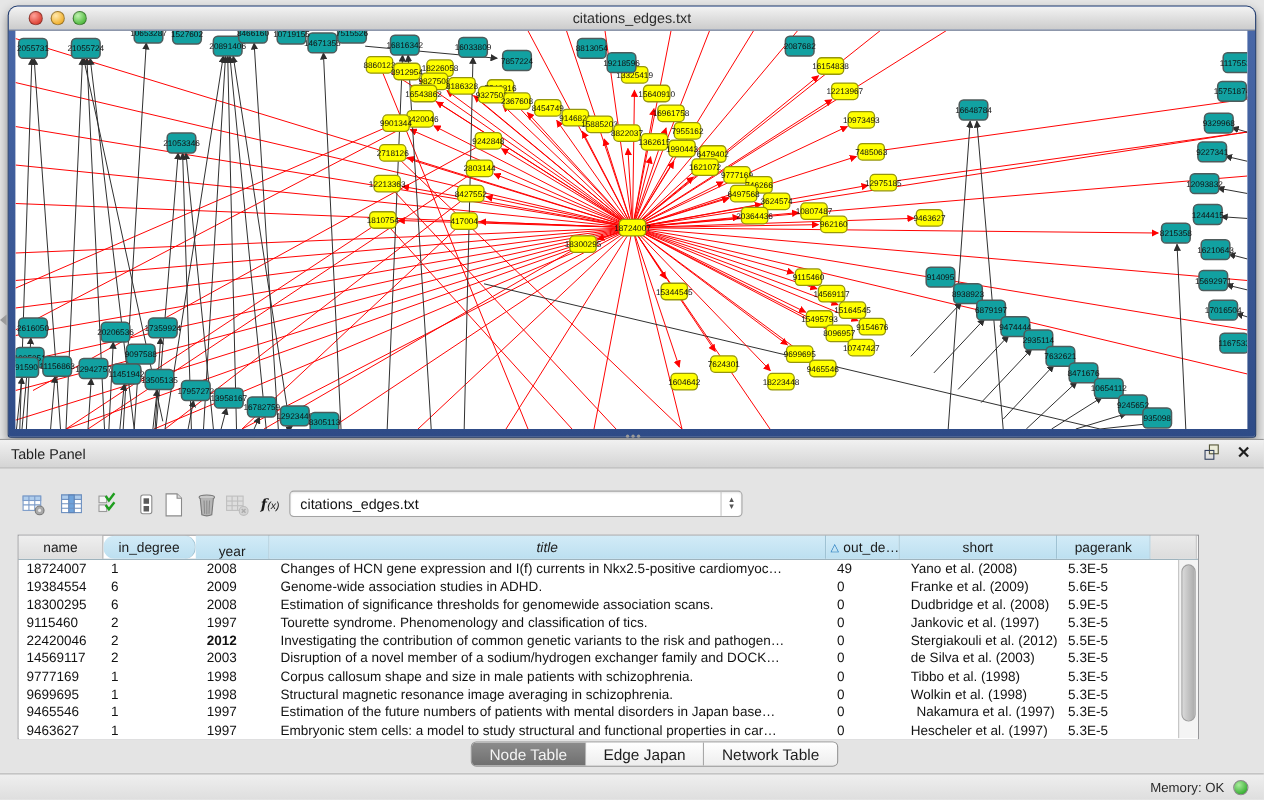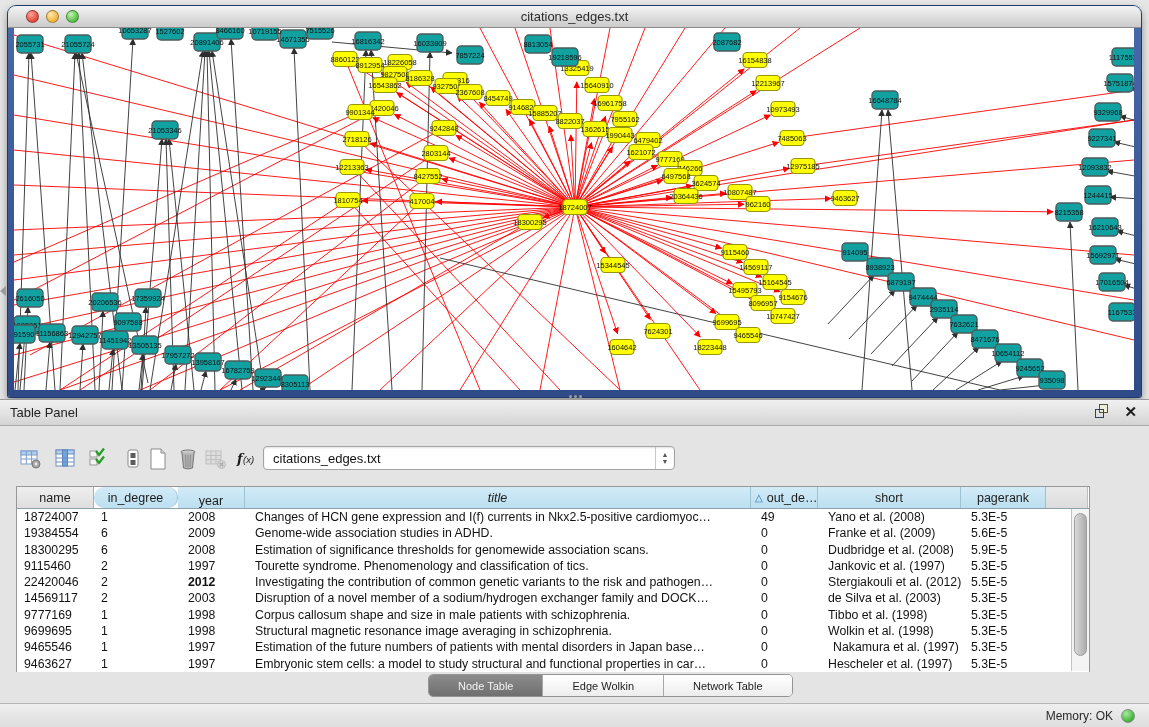--- a/index.html
+++ b/index.html
@@ -70,21 +70,21 @@
   .rows { position:relative; }
   .trow { display:flex; height:16.3px; background:#fff; cursor:default; }
   .tcell { font-size:12.3px; color:#121212; line-height:16.3px; white-space:nowrap; overflow:hidden; padding-left:7px; }
   .vscroll { position:absolute; right:0; top:22px; bottom:0; width:18px; background:#F4F4F4; border-left:1px solid #C3C3C3; }
   .vthumb { position:absolute; left:2px; top:4px; width:13px; height:143px; border-radius:7px;
     background:linear-gradient(90deg,#D9D9D9,#ACACAC); border:1px solid #9E9E9E; }
 
   
   .tabs { position:absolute; left:428px; top:248px; display:flex; border:1px solid #949494;
     border-radius:5px; overflow:hidden; height:23px; background:#fff; }
-  .tab { padding:0 29px; font-size:11px; color:#1D1D1D; display:flex; align-items:center;
+  .tab { padding:0 16px; font-size:14px; color:#1D1D1D; display:flex; align-items:center;
     background:linear-gradient(#FFFFFF,#EDEDED); border-right:1px solid #A8A8A8; cursor:pointer; }
   .tab:last-child { border-right:none; }
   .tab.sel { background:linear-gradient(#8C8C8C,#6F6F6F); color:#F4F4F4; }
 
   
   .status-bar { position:absolute; left:0; top:703px; width:1149px; height:24px;
     background:linear-gradient(#EFEFEF,#DEDEDE); border-top:1px solid #B5B5B5;
     display:flex; align-items:center; justify-content:flex-end; }
   .mem-label { font-size:12px; color:#2A2A2A; margin-right:8px; }
   .mem-dot { width:14px; height:14px; border-radius:50%; margin-right:14px;
@@ -945,21 +945,21 @@
               <div class="tcell" style="width: 85px;">5.3E-5</div>
             </div>
           </div>
         <div class="vscroll">
           <div class="vthumb"></div>
         </div>
       </div>
 
       <div class="tabs" id="tabs-box">
           <div class="tab sel">Node Table</div>
-          <div class="tab">Edge Wolkin</div>
+          <div class="tab">Edge Japan</div>
           <div class="tab">Network Table</div>
         </div>
     </div>
   </div>
 
   <div class="status-bar">
     <span class="mem-label">Memory: OK</span>
     <span class="mem-dot"></span>
   </div>
 </div>

